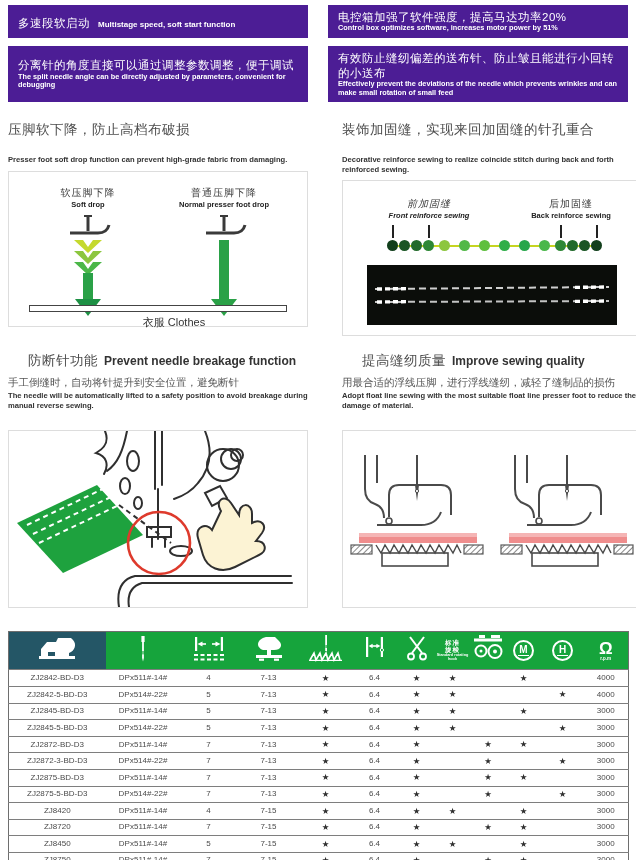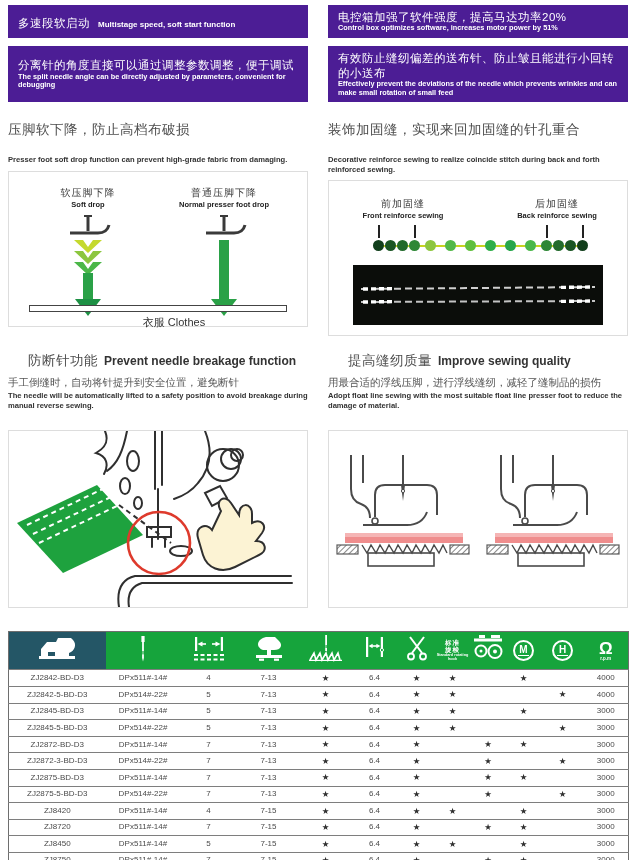--- a/index.html
+++ b/index.html
@@ -8,21 +8,21 @@
 
   
   .banners { display: grid; grid-template-columns: 300px 300px; gap: 8px 20px; padding: 5px 8px 0 8px; }
   .banner { background: #4c1d95; color: #fff; padding: 5px 10px; min-height: 33px; display: flex; flex-direction: column; justify-content: center; }
   .banner .zh { font-size: 11.5px; letter-spacing: .5px; line-height: 1.25; }
   .banner .en { font-size: 7.3px; font-weight: bold; line-height: 1.2; }
   .banner.short .zh { display: inline; margin-right: 8px; }
   .banner.short .en { display: inline; font-size: 8px; }
 
   
-  .features { display: grid; grid-template-columns: 300px 300px; column-gap: 20px; padding: 0 8px; }
+  .features { display: grid; grid-template-columns: 300px 300px; column-gap: 34px; padding: 0 8px; }
   .fhead { margin-top: 19px; min-height: 40px; }
   .fhead .zh { font-size: 13.5px; color: #4d4d4d; letter-spacing: .5px; }
   .fhead .en { font-size: 7.6px; font-weight: bold; color: #333; line-height: 1.25; margin-top: 16px; }
   .fhead2 { margin-top: 16px; min-height: 76px; }
   .fhead2 .ttl { font-size: 13.5px; color: #4d4d4d; letter-spacing: .5px; margin-left: 20px; }
   .fhead2 .ttl .en-inline { font-size: 12px; font-weight: bold; color: #333; margin-left: 6px; letter-spacing: 0; }
   .fhead2 .bodyzh { font-size: 10.5px; color: #555; margin-top: 6px; }
   .fhead2 .bodyen { font-size: 7.6px; font-weight: bold; color: #333; line-height: 1.3; margin-top: 1px; }
   .fbox { border: 1px solid #ddd; background: #fff; position: relative; }
   .box1 { height: 156px; margin-top: 6px; }
@@ -35,21 +35,21 @@
   .sd-left { left: 24px; width: 110px; }
   .sd-right { left: 150px; width: 130px; }
   .sd-foot { margin: 5px auto 0 auto; display: block; }
   .clothes-bar { position: absolute; left: 20px; top: 133px; width: 258px; height: 7px; border: 1px solid #444; background: #fff; }
   .clothes-label { position: absolute; top: 143px; left: 16px; width: 100%; text-align: center; font-size: 11px; color: #333; }
 
   
   .rf-label { position: absolute; top: 16px; text-align: center; }
   .rf-label .zh { font-size: 10px; color: #3a3a3a; letter-spacing: 1px; }
   .rf-label .en { font-size: 7.5px; font-weight: bold; color: #222; }
-  .rf-front { left: 14px; width: 120px; }
+  .rf-front { left: 26px; width: 120px; font-style: italic; }
   .rf-back { left: 168px; width: 120px; }
   .tickrow { position: absolute; top: 44px; left: 0; width: 100%; height: 14px; }
   .tick { position: absolute; width: 2px; height: 13px; background: #222; }
   .dotline { position: absolute; top: 64px; height: 2px; }
   .dot { position: absolute; top: 59px; width: 11px; height: 11px; border-radius: 50%; }
   .stitch-photo { position: absolute; left: 24px; top: 84px; width: 250px; height: 60px; background: #0b0d0a; }
 
   
   .spec-wrap { padding: 0 8px; margin-top: 23px; }
   table { border-collapse: collapse; width: 620px; table-layout: fixed; }

